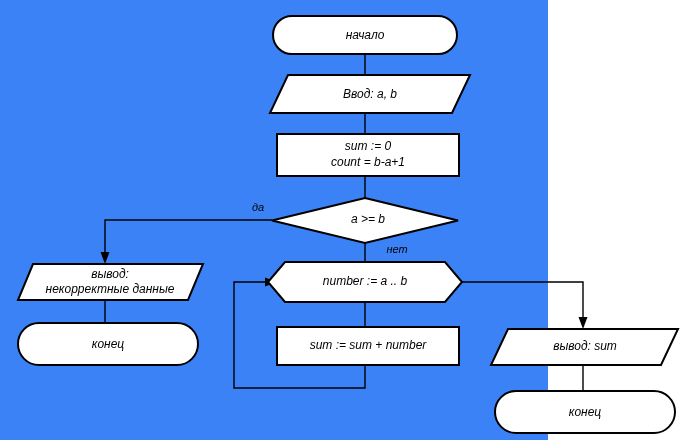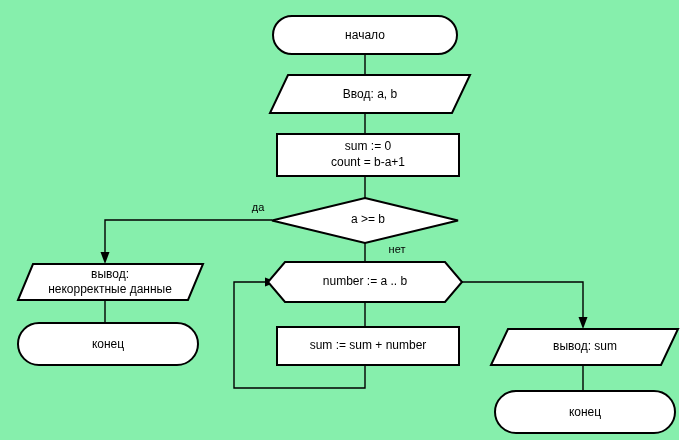--- a/index.html
+++ b/index.html
@@ -8,23 +8,24 @@
     background: #ffffff;
   }
   body {
     width: 689px;
     height: 440px;
     font-family: "Liberation Sans", sans-serif;
     overflow: hidden;
   }
   #flowchart-root {
     position: relative;
-    width: 679px;
+    width: 548px;
     height: 440px;
-    background: #86efac;
+    background: #3b82f6;
+    font-style: italic;
   }
   svg#flow-svg {
     display: block;
     width: 689px;
     height: 440px;
   }
   .node-shape {
     fill: #ffffff;
     stroke: #000000;
     stroke-width: 2;

